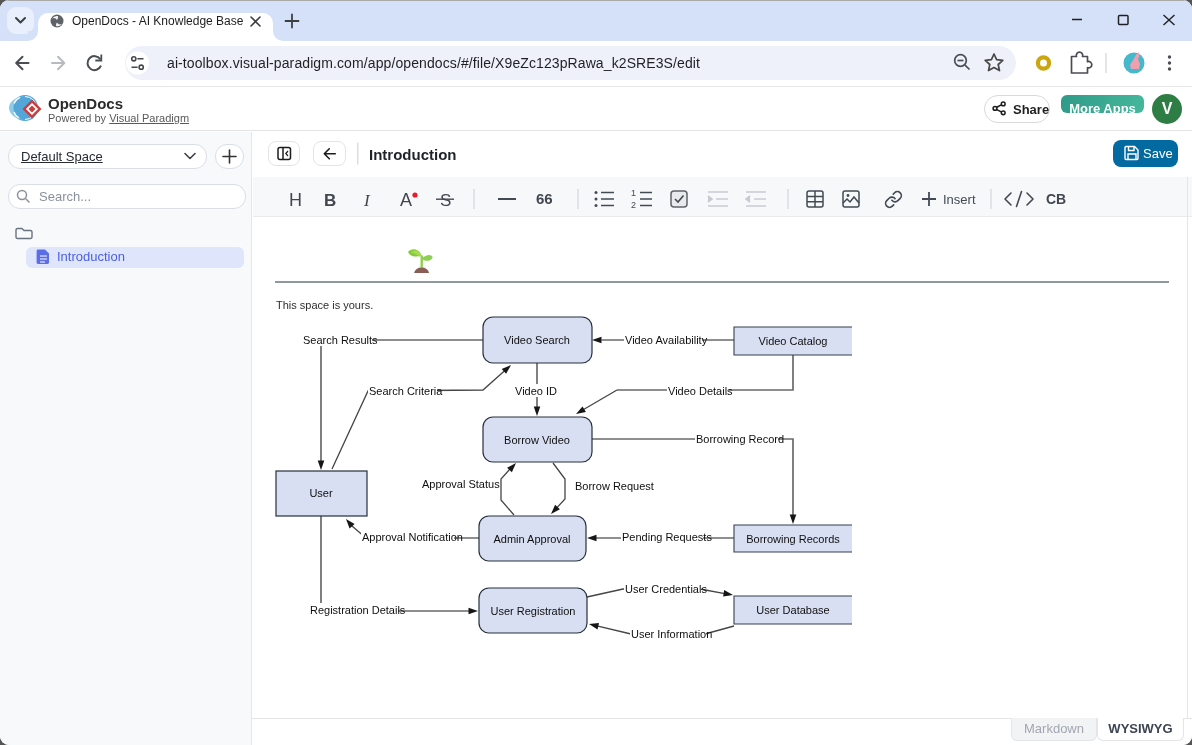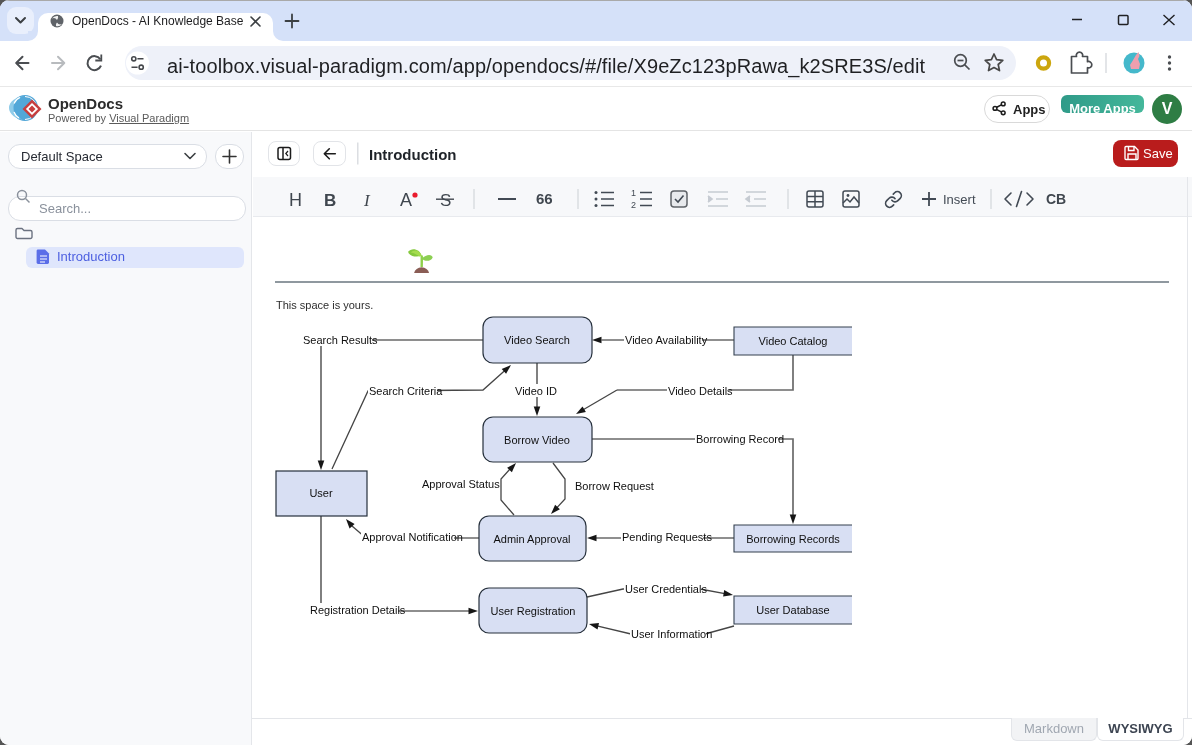--- a/index.html
+++ b/index.html
@@ -8,49 +8,49 @@
   #win { position:absolute; left:0; top:0; width:1192px; height:745px; background:#fff; border-radius:9px; overflow:hidden; }
   .abs { position:absolute; }
 
   
   #tabstrip { position:absolute; left:0; top:0; width:1192px; height:41px; background:#d5e1f9; border-top:1px solid #a9a9a9; }
   #tabsearch { position:absolute; left:7px; top:7px; width:27px; height:27px; border-radius:9px; background:#e9effc; }
   #tab { position:absolute; left:38px; top:13px; width:235px; height:28px; background:#fff; border-radius:10px 10px 0 0; }
   #tabtitle { position:absolute; left:72px; top:14px; font-size:12px; color:#1d1d1f; }
   #toolbar-row { position:absolute; left:0; top:41px; width:1192px; height:45px; background:#fff; }
   #urlpill { position:absolute; left:125px; top:46px; width:891px; height:34px; border-radius:17px; background:#eef1f9; }
-  #urltext { position:absolute; left:167px; top:55px; font-size:20px; color:#1f2023; letter-spacing:0.1px; }
+  #urltext { position:absolute; left:167px; top:55px; font-size:14px; color:#1f2023; letter-spacing:0.1px; }
 
   
   #apphead { position:absolute; left:0; top:86px; width:1192px; height:45px; background:#fff; border-top:1px solid #e8e8e8; border-bottom:1px solid #e4e4e4; }
   #appname { position:absolute; left:48px; top:95px; font-size:15px; font-weight:bold; color:#2b2b2b; }
   #powered { position:absolute; left:48px; top:112px; font-size:11px; color:#5a5a5a; }
   #powered span { text-decoration:underline; }
   #sharebtn { position:absolute; left:984px; top:95px; width:66px; height:28px; border:1px solid #d9d9d9; border-radius:14px; background:#fff; }
   #sharebtn span { position:absolute; left:28px; top:6px; font-size:13px; font-weight:bold; color:#1f1f1f; }
   #moreapps { position:absolute; left:1061px; top:95px; width:83px; height:18px; border-radius:6px; background:linear-gradient(100deg,#2f9a88,#45b89b); color:#fff; font-size:13px; font-weight:bold; text-align:center; line-height:28px; }
   #vavatar { position:absolute; left:1152px; top:94px; width:30px; height:30px; border-radius:50%; background:#2e7d44; color:#fff; font-size:16px; font-weight:bold; text-align:center; line-height:30px; }
 
   
   #sidebar { position:absolute; left:0; top:132px; width:252px; height:613px; background:#f8f9fb; border-right:1px solid #e4e6ea; }
   #spacesel { position:absolute; left:8px; top:12px; width:199px; height:25px; background:#fff; border:1px solid #dadee5; border-radius:12px; }
-  #spacesel span { position:absolute; left:12px; top:4px; font-size:13px; color:#272b33; }
+  #spacesel span { position:absolute; left:12px; top:4px; font-size:13px; color:#272b33;text-decoration:underline; }
   #plusbtn { position:absolute; left:215px; top:12px; width:29px; height:25px; background:#fff; border:1px solid #dadee5; border-radius:12px; }
-  #searchbox { position:absolute; left:8px; top:52px; width:238px; height:25px; background:#fff; border:1px solid #dadee5; border-radius:12px;margin-top:12px; }
+  #searchbox { position:absolute; left:8px; top:52px; width:238px; height:25px; background:#fff; border:1px solid #dadee5; border-radius:12px; }
   #searchbox span { position:absolute; left:30px; top:4px; font-size:13px; color:#8a919c; }
   #welcome-row { position:absolute; left:0px; top:96px; width:252px; height:21px; }
   #welcome-row span { position:absolute; left:40px; top:2px; font-size:13px; color:#2f3640; }
   #intro-row { position:absolute; left:26px; top:115px; width:218px; height:21px; background:#dfe6fc; border-radius:6px; }
   #intro-row span { position:absolute; left:31px; top:2px; font-size:13px; color:#4c5fe0; }
 
   
   #titlerow { position:absolute; left:253px; top:132px; width:939px; height:45px; background:#fff; }
   .tbtn { position:absolute; top:12px; width:29px; height:27px; background:#fff; border:1px solid #e2e4e8; border-radius:8px; }
   #doctitle { position:absolute; left:369px; top:146px; font-size:15px; font-weight:bold; color:#1f2329; }
-  #savebtn { position:absolute; left:1113px; top:140px; width:65px; height:27px; background:#b91c1c; border-radius:8px; }
+  #savebtn { position:absolute; left:1113px; top:140px; width:65px; height:27px; background:#0369a1; border-radius:8px; }
   #savebtn span { position:absolute; left:30px; top:6px; font-size:13px; color:#fff; }
   #fmtbar { position:absolute; left:253px; top:177px; width:939px; height:40px; background:#f7f8fa; border-bottom:1px solid #e8eaee; }
   #docarea { position:absolute; left:253px; top:218px; width:939px; height:500px; background:#fff; }
   #h1 { position:absolute; left:275px; top:248px; font-size:24px; font-weight:bold; color:#1a1a1a; }
   #hr { position:absolute; left:275px; top:281px; width:894px; height:2px; background:#8f989f; }
   #para { position:absolute; left:276px; top:299px; font-size:11px; color:#2e2e2e; }
   #scrollline { position:absolute; left:1187px; top:177px; width:1px; height:541px; background:#e4e6ea; }
 
   
   #botbar { position:absolute; left:252px; top:718px; width:940px; height:27px; background:#fff; border-top:1px solid #e3e5e9; }
@@ -70,21 +70,21 @@
   <div style="position:absolute; left:273px; top:31px; width:10px; height:10px; background:#d5e1f9; border-radius:0 0 0 10px;"></div>
   <div id="tabtitle">OpenDocs - AI Knowledge Base</div>
   <div id="toolbar-row"></div>
   <div id="urlpill"></div>
   <div id="urltext">ai-toolbox.visual-paradigm.com/app/opendocs/#/file/X9eZc123pRawa_k2SRE3S/edit</div>
 
   <div id="apphead"></div>
   <div id="appname">OpenDocs</div>
   <div id="powered">Powered by <span>Visual Paradigm</span></div>
   <div id="sharebtn">
-      <span>Apps</span>
+      <span>Share</span>
     </div>
   <div id="moreapps">More Apps</div>
   <div id="vavatar">V</div>
 
   <div id="sidebar">
     <div id="spacesel">
         <span>Default Space</span>
       </div>
     <div id="plusbtn"></div>
     <div id="searchbox">

